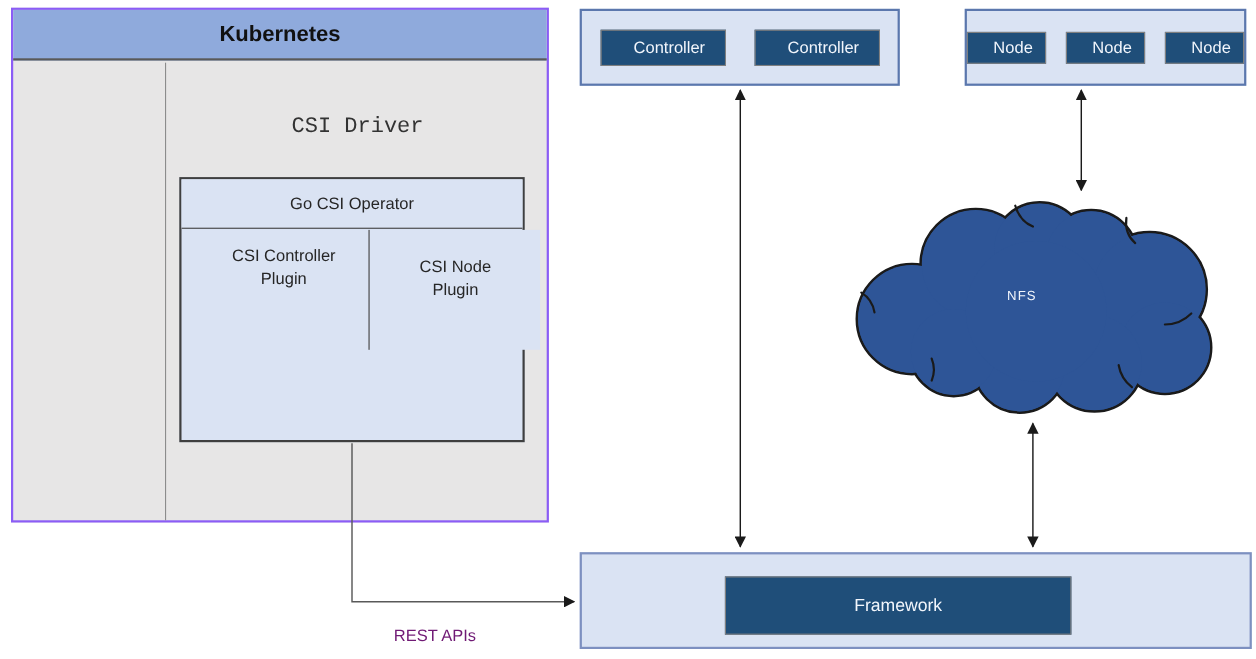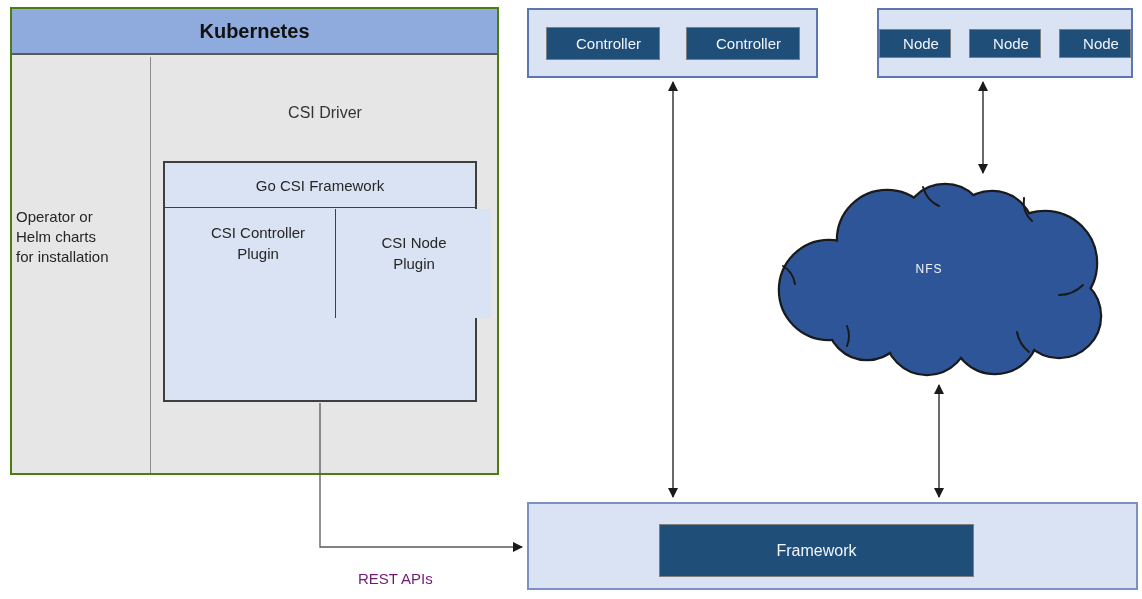--- a/index.html
+++ b/index.html
@@ -7,40 +7,40 @@
   body { font-family: "Liberation Sans", sans-serif; color: #1f1f1f; position: relative; }
 
   .abs { position: absolute; }
   .preline { white-space: pre-line; }
   .ctr { display: flex; align-items: center; justify-content: center; text-align: center; }
 
   
   .k8s-box {
     left: 10px; top: 7px; width: 489px; height: 468px;
     background: #e7e6e6;
-    border: 2px solid #4d7c0f;
+    border: 2px solid #8b5cf6;
   }
   .k8s-header {
     position: absolute; left: 0; top: 0; width: 100%; height: 46px;
     background: #8faadc;
     border-bottom: 2px solid #595959;
     display: flex; align-items: center; justify-content: center;
     font-size: 20px; font-weight: bold; color: #111111;
   }
   .k8s-divider {
     position: absolute; left: 138px; top: 48px; bottom: 0; width: 1px;
     background: #8c8c8c;
   }
   .operator-label {
     position: absolute; left: 4px; top: 198px; width: 132px;
     font-size: 15px; line-height: 20px; color: #262626; text-align: left;
   }
   .csi-driver-label {
     position: absolute; left: 139px; top: 95px; width: 348px;
-    font-size: 16px; color: #333333; text-align: center;
+    font-size: 20px; color: #333333; text-align: center; font-family: Liberation Mono, monospace;
   }
 
   
   .csi-stack {
     left: 163px; top: 161px; width: 314px; height: 241px;
     border: 2px solid #3f3f3f; background: #dae3f3;
   }
   .csi-row-framework {
     position: absolute; left: 0; top: 0; width: 100%; height: 45px;
     border-bottom: 1px solid #3f3f3f; background: #dae3f3;
@@ -105,28 +105,25 @@
     left: 358px; top: 570px; width: 112px;
     font-size: 15px; color: #701a75; text-align: left;
   }
 </style>
 </head>
 <body>
 
 <div class="abs k8s-box">
   <div class="k8s-header">Kubernetes</div>
   <div class="k8s-divider"></div>
-  <div class="operator-label preline">Operator or
-Helm charts
-for installation</div>
   <div class="csi-driver-label">CSI Driver</div>
 </div>
 
 <div class="abs csi-stack">
-  <div class="csi-row-framework ctr">Go CSI Framework</div>
+  <div class="csi-row-framework ctr">Go CSI Operator</div>
   <div class="csi-row-plugins">
     <div class="csi-cell-controller preline">CSI Controller
 Plugin</div>
     <div class="csi-cell-node preline">CSI Node
 Plugin</div>
   </div>
 </div>
 
 <div class="abs chip-container controllers-box">
   <div class="chip chip-controller">Controller</div>

